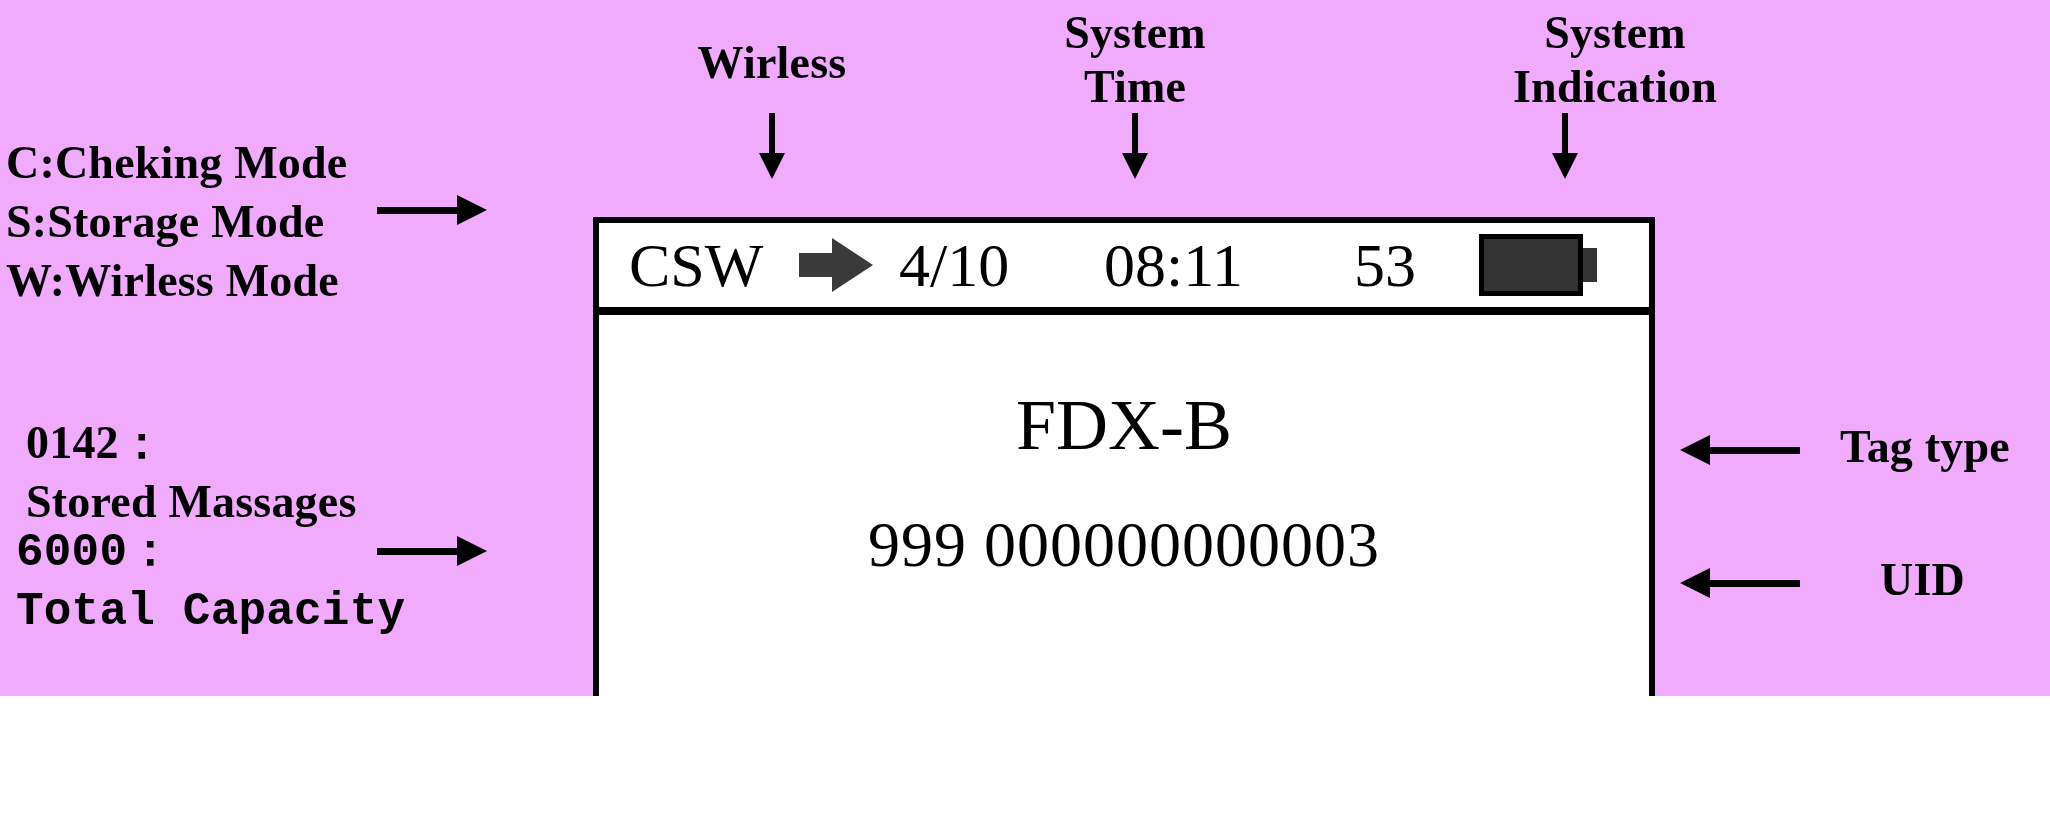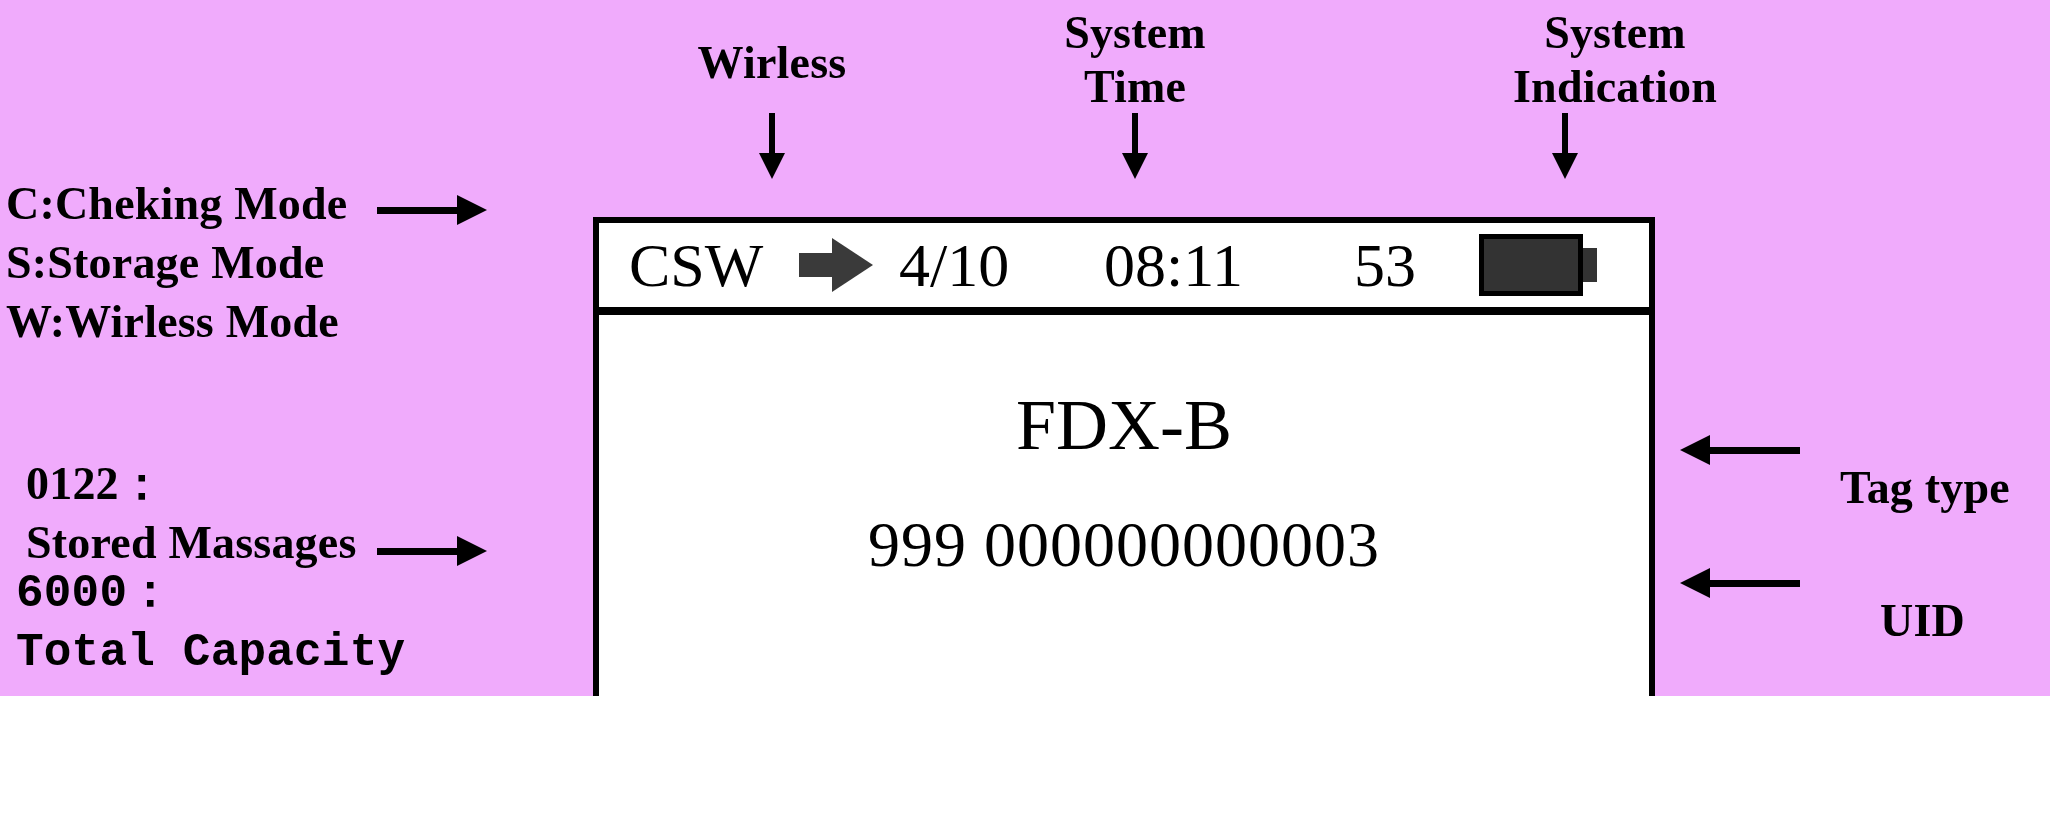--- a/index.html
+++ b/index.html
@@ -24,21 +24,21 @@
   .callout {
     position: absolute;
     font-weight: bold;
     font-size: 46px;
     line-height: 1.18;
     letter-spacing: 0.2px;
     white-space: pre-line;
     color: #000;
   }
   .callout.center { text-align: center; }
-  .callout.left   { text-align: left; margin-top: 41px; }
+  .callout.left   { text-align: left; }
 
   
   .arrow-down {
     position: absolute;
     width: 0;
     height: 0;
   }
   .arrow-down .shaft {
     position: absolute;
     left: 50%;
@@ -235,21 +235,21 @@
   </div>
 
   <div class="callout left" style="left:6px; top:134px; width:470px; line-height:1.28;">C:Cheking Mode
 S:Storage Mode
 W:Wirless Mode</div>
   <div class="arrow-right" style="left:377px; top:210px; width:110px;">
     <span class="shaft" style="width:85px;"></span>
     <span class="head" style="left:80px;"></span>
   </div>
 
-  <div class="callout left" style="left:26px; top:414px; width:440px; line-height:1.28;">0122：
+  <div class="callout left" style="left:26px; top:414px; width:440px; line-height:1.28;">0142：
 Stored Massages</div>
 
   <div class="callout left" style="left:16px; top:524px; width:440px; line-height:1.28;font-family:Liberation Mono, monospace;">6000：
 Total Capacity</div>
   <div class="arrow-right" style="left:377px; top:551px; width:110px;">
     <span class="shaft" style="width:85px;"></span>
     <span class="head" style="left:80px;"></span>
   </div>
 
   <div class="arrow-left" style="left:1680px; top:450px; width:120px;">

